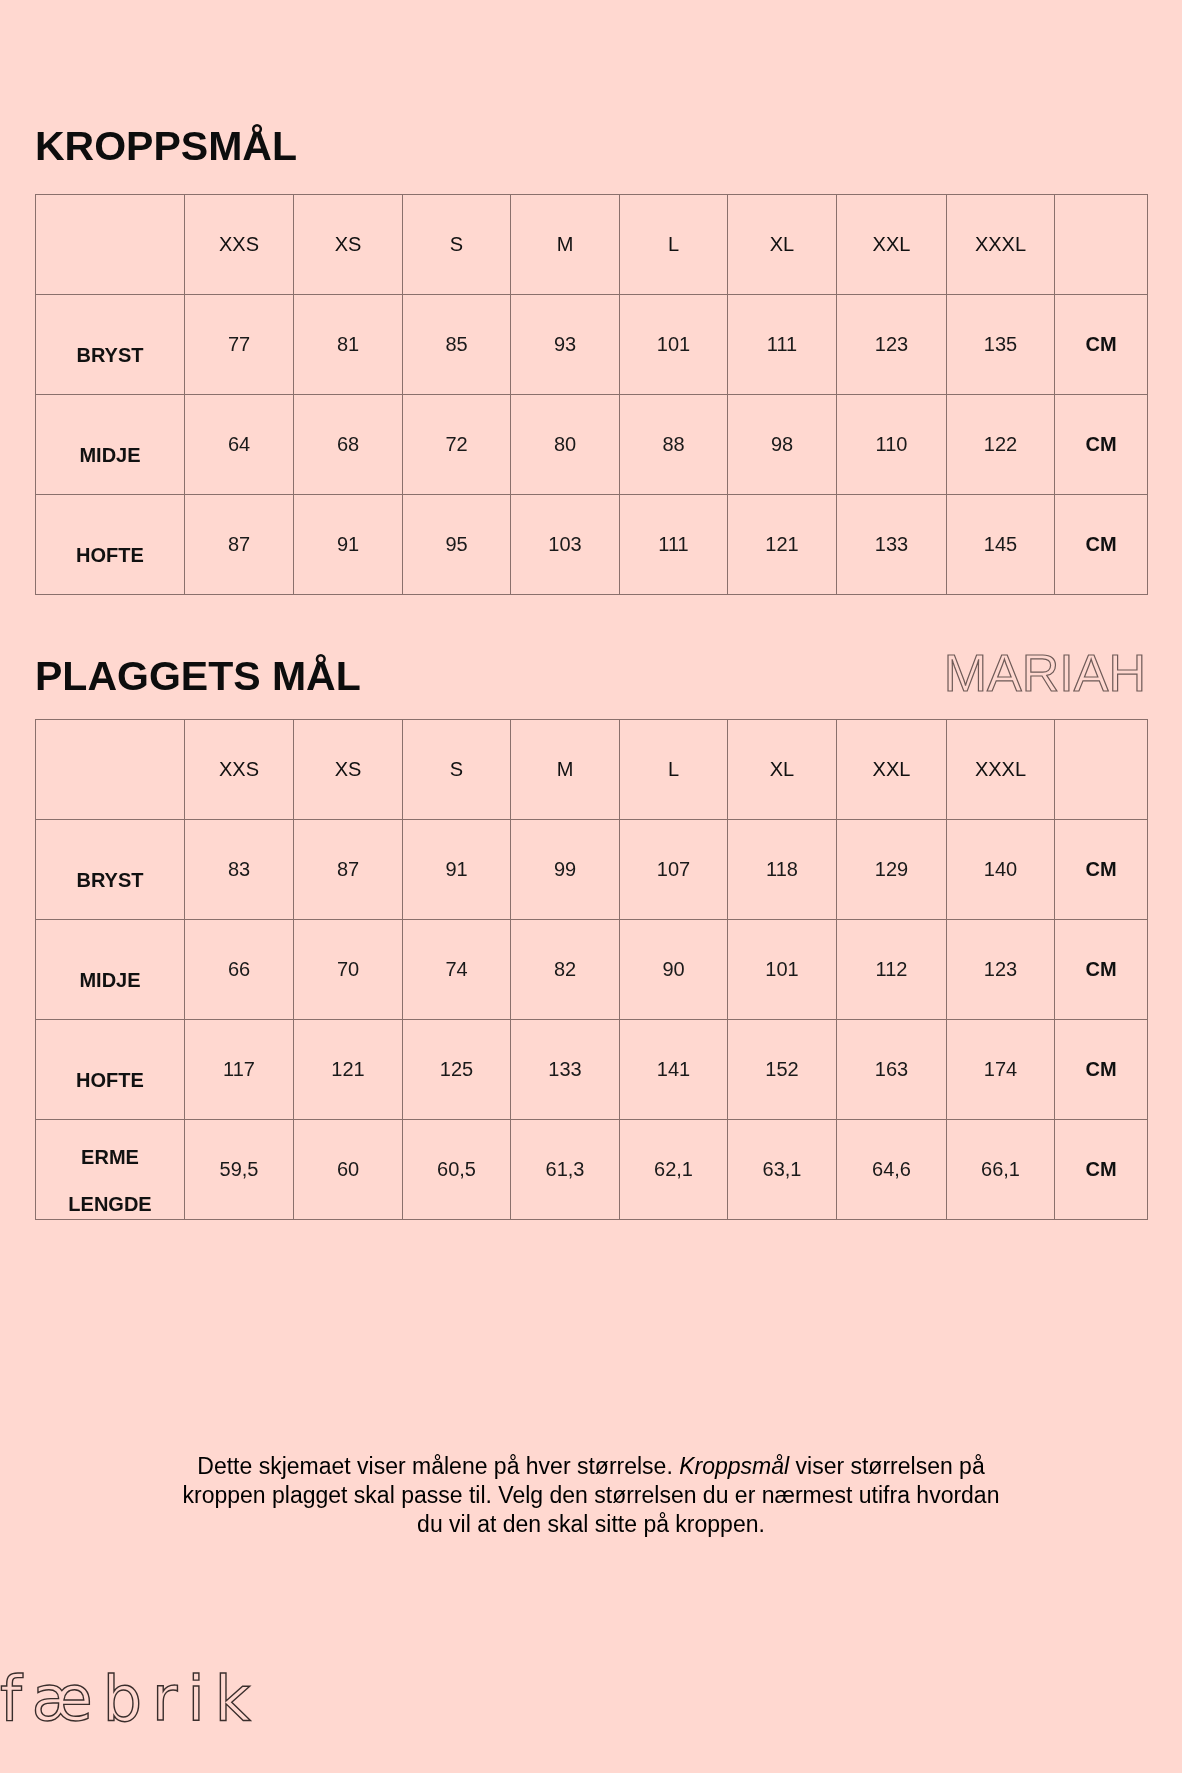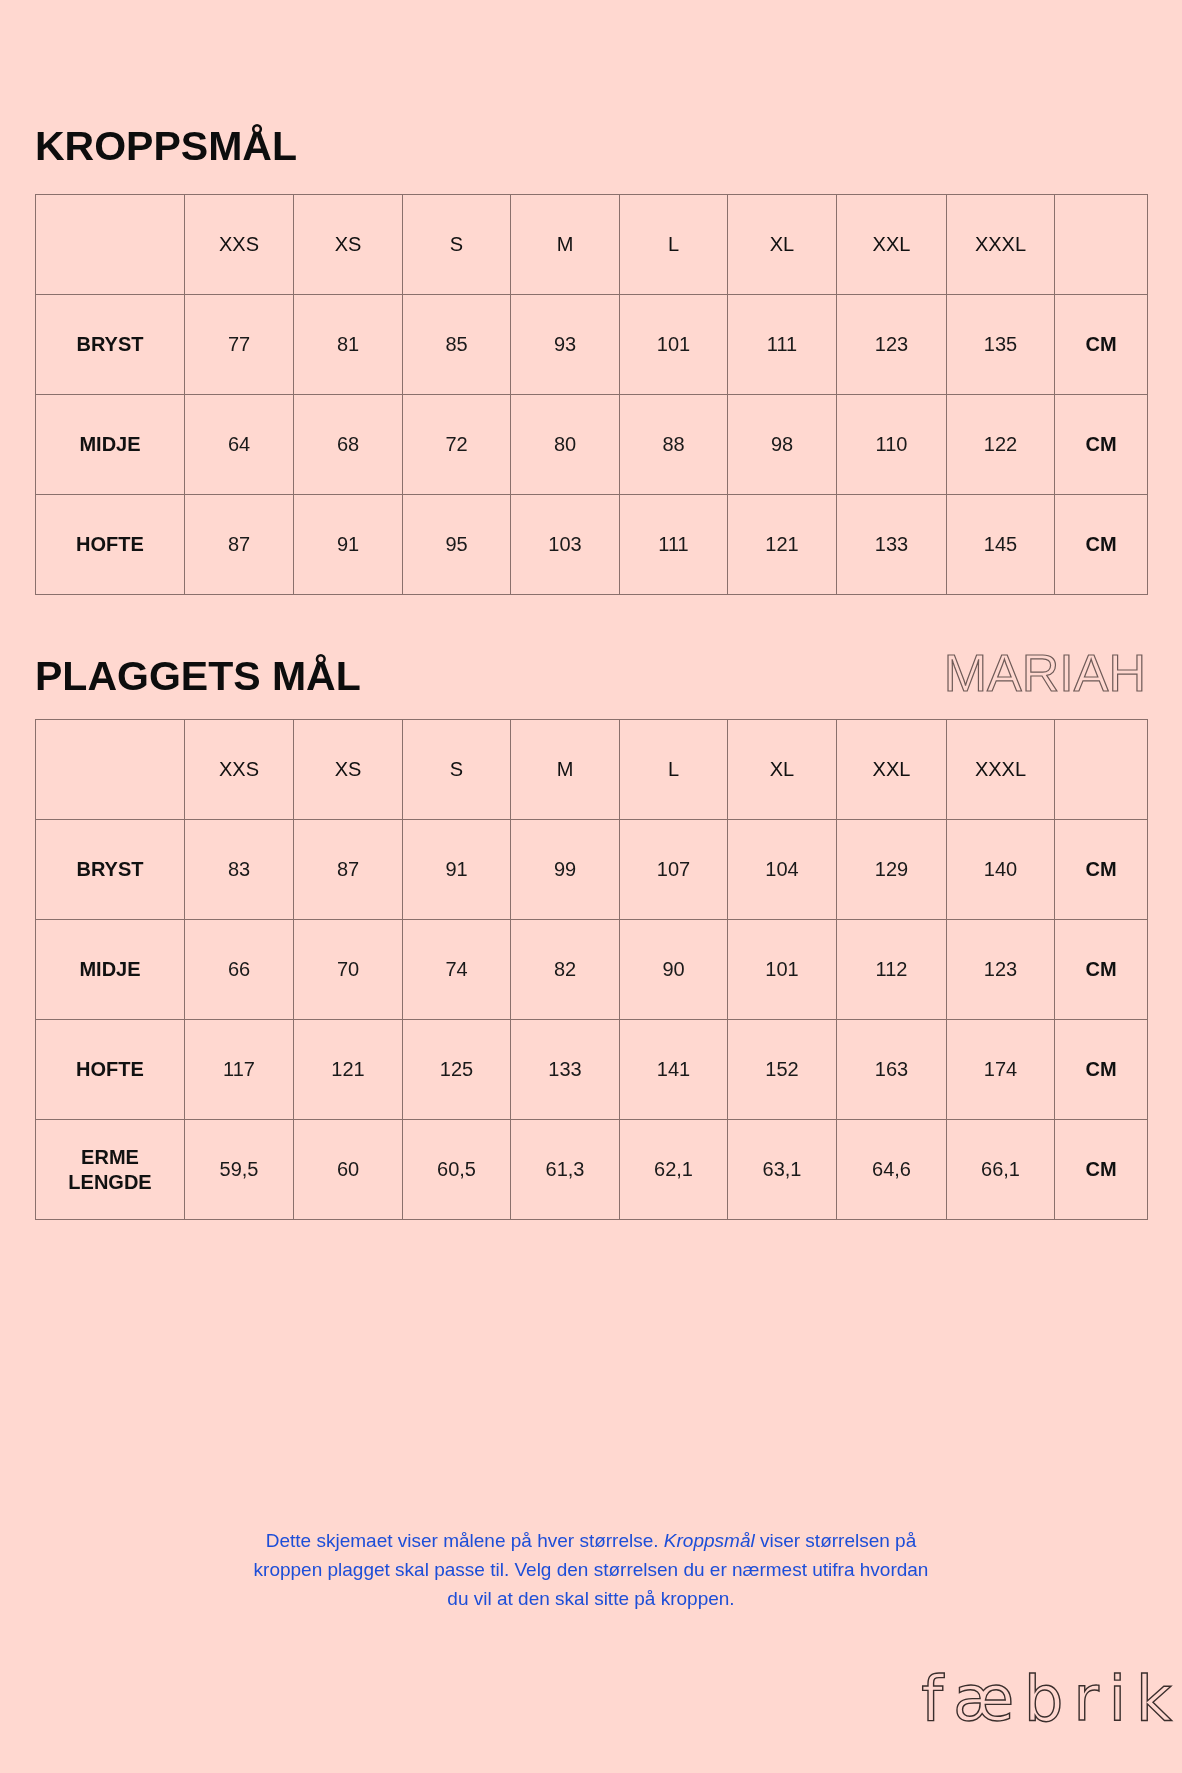--- a/index.html
+++ b/index.html
@@ -60,38 +60,38 @@
   }
   .size-table td.val {
     font-weight: 400;
     color: #1a1a1a;
     font-size: 20px;
   }
   .size-table td.rowlabel, .size-table td.unit {
     font-weight: 700;
     color: #111;
   }
-  .size-table td.rowlabel span { display: block; }
+  .size-table td.rowlabel span { display: block; margin-top: 22px; }
   .description {
     position: absolute;
     left: 0; right: 0;
-    top: 1507px;
+    top: 1429px;
     text-align: center;
-    font-size: 19px;
+    font-size: 23px;
     line-height: 29px;
-    color: #1d4ed8;
+    color: #000000;
     font-family: "Liberation Sans", "DejaVu Sans", sans-serif;
   }
   .description .line { display: block; white-space: nowrap; }
   .description em { font-style: italic; }
   .logo {
     position: absolute;
     left: 0; right: 0;
     top: 1668px;
-    text-align: right;
+    text-align: left;
     font-size: 62px;
     line-height: 1;
     letter-spacing: 10px;
     color: transparent;
     -webkit-text-stroke: 1.4px #3a2e2c;
     font-family: "DejaVu Sans", sans-serif;
     font-weight: 400;
   }
 </style>
 </head>
@@ -205,21 +205,21 @@
   <tbody id="tbody-garment">
       <tr>
         <td class="rowlabel">
           <span>BRYST</span>
         </td>
         <td class="val">83</td>
         <td class="val">87</td>
         <td class="val">91</td>
         <td class="val">99</td>
         <td class="val">107</td>
-        <td class="val">104</td>
+        <td class="val">118</td>
         <td class="val">129</td>
         <td class="val">140</td>
         <td class="unit">CM</td>
       </tr>
       <tr>
         <td class="rowlabel">
           <span>MIDJE</span>
         </td>
         <td class="val">66</td>
         <td class="val">70</td>

